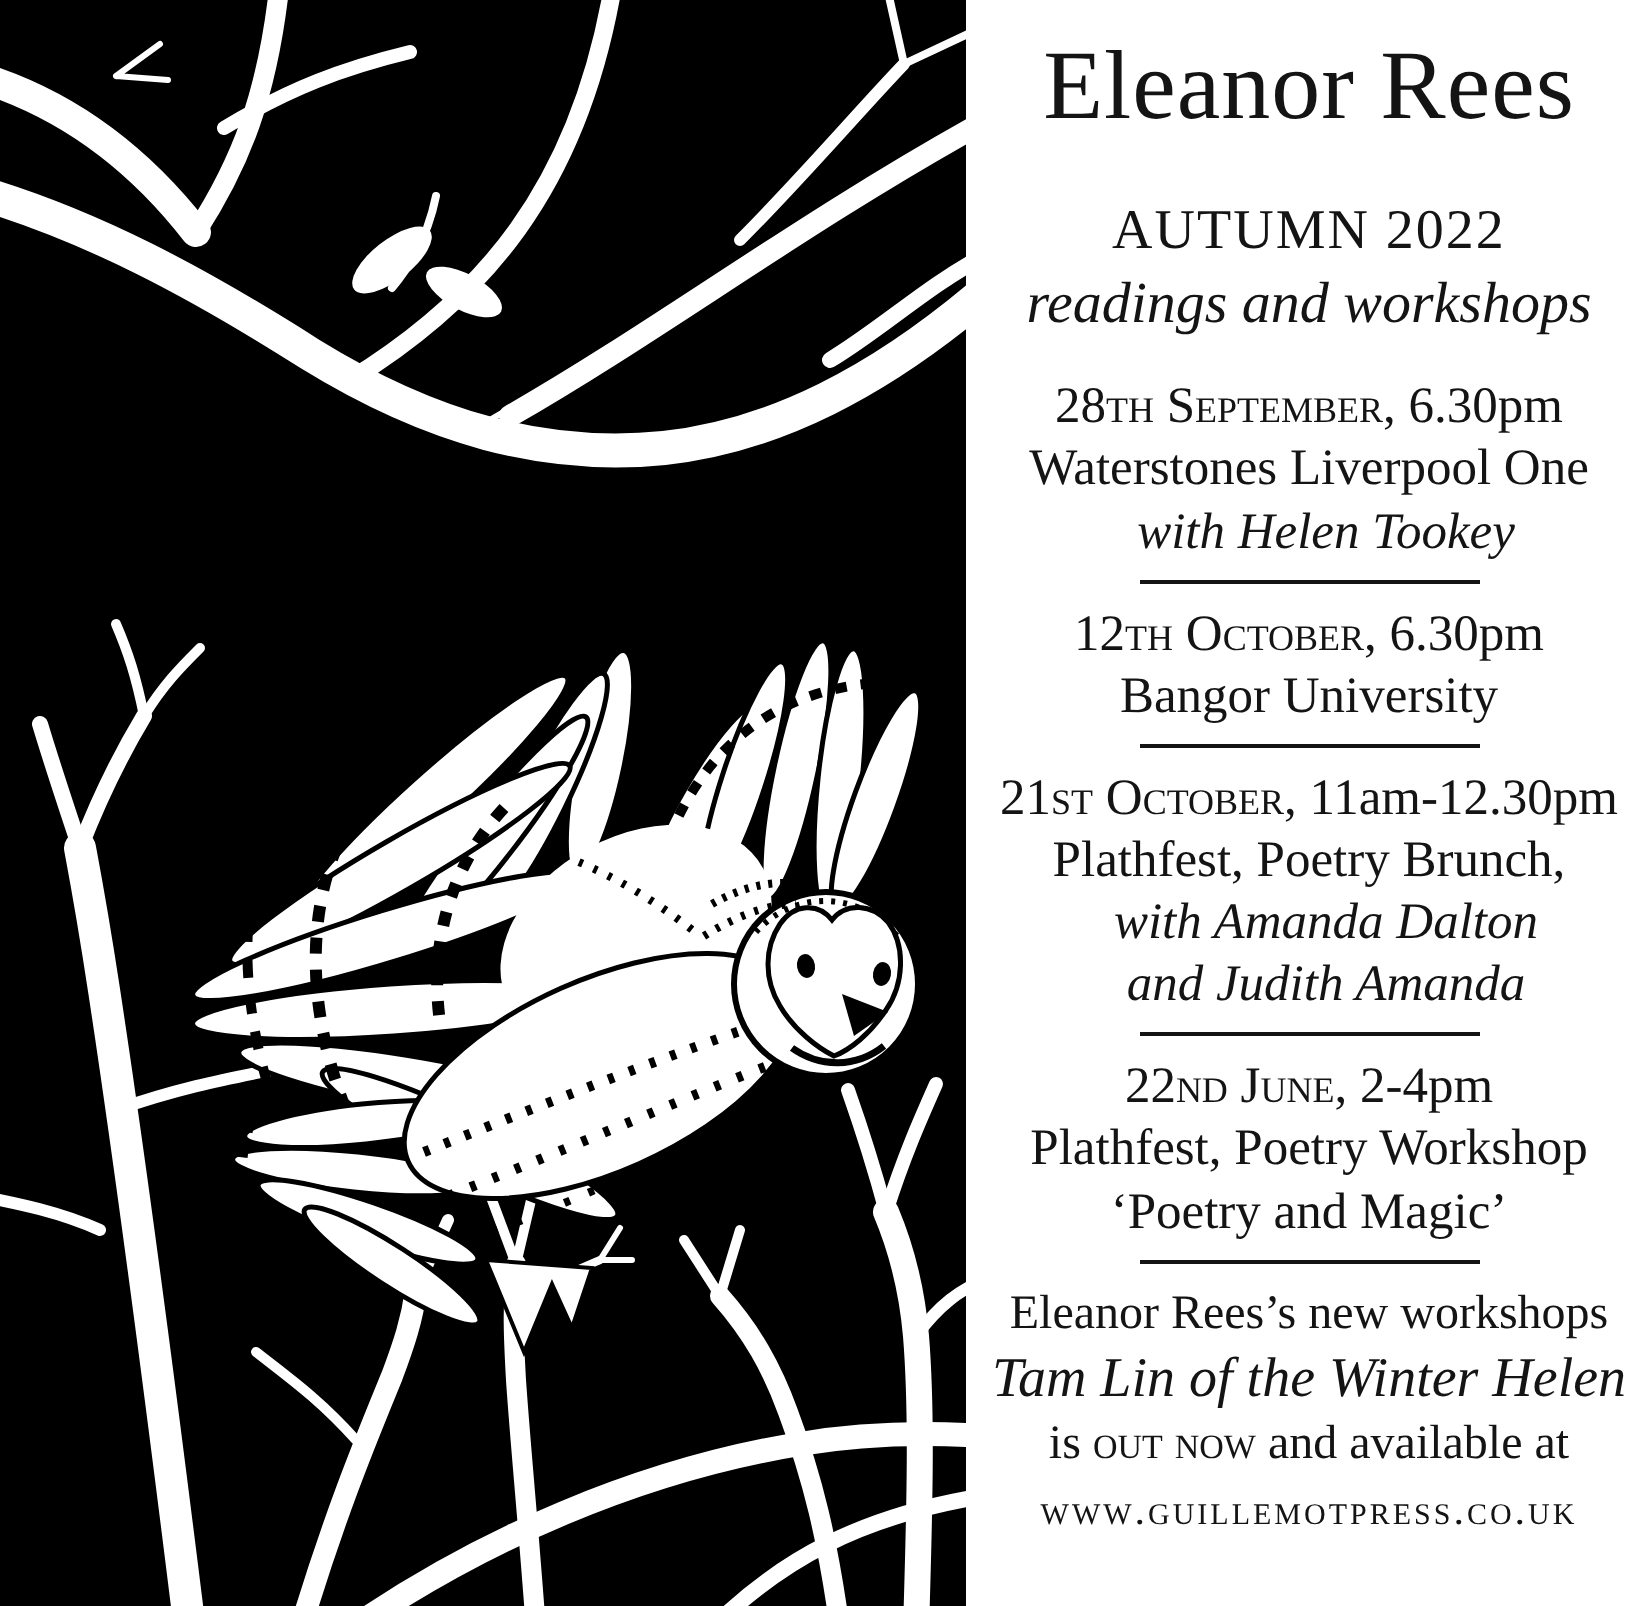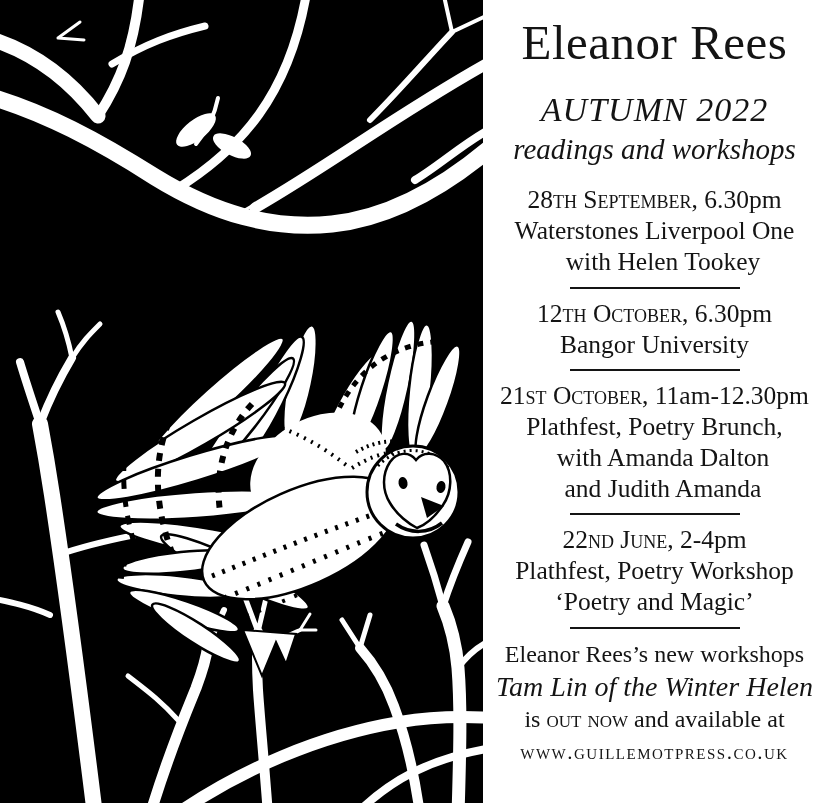--- a/index.html
+++ b/index.html
@@ -11,26 +11,26 @@
     color:#141414;
   }
   .art-panel{width:483px;height:803px;flex:none;background:#000;}
   .art-panel svg{display:block;width:483px;height:803px;}
   .text-col{
     flex:1;height:600px;box-sizing:border-box;
     padding-top:16px;text-align:center;
   }
   .line, .title, .season, .subtitle, .fl1, .fl2, .fl3, .url{white-space:nowrap;}
   .title{font-size:49px;line-height:1.1;margin:0 0 0 0;font-weight:normal;letter-spacing:.5px;}
-  .season{font-size:34px;line-height:1.15;margin-top:20px;letter-spacing:1px;font-style:italic;}
+  .season{font-size:28px;line-height:1.15;margin-top:30px;letter-spacing:1px;}
   .subtitle{font-size:29px;line-height:1.18;font-style:italic;margin-top:3px;}
   #events{margin-top:18px;}
   .event{margin:8px 0;}
   .line{font-size:25.5px;line-height:1.22;}
-  .ital{margin-left:17px;}
+  .ital{font-style:italic;margin-left:17px;}
   .sc{font-variant:small-caps;}
   .rule{width:170px;border:0;border-top:2.5px solid #141414;margin:9px auto 9px auto;}
   .footer{margin-top:10px;}
   .fl1{font-size:24px;line-height:1.25;}
   .fl2{font-size:28px;line-height:1.25;font-style:italic;}
   .fl3{font-size:24px;line-height:1.3;}
   .url{font-size:21px;line-height:1.45;letter-spacing:1.5px;font-variant:small-caps;margin-top:2px;}
 </style>
 </head>
 <body>

